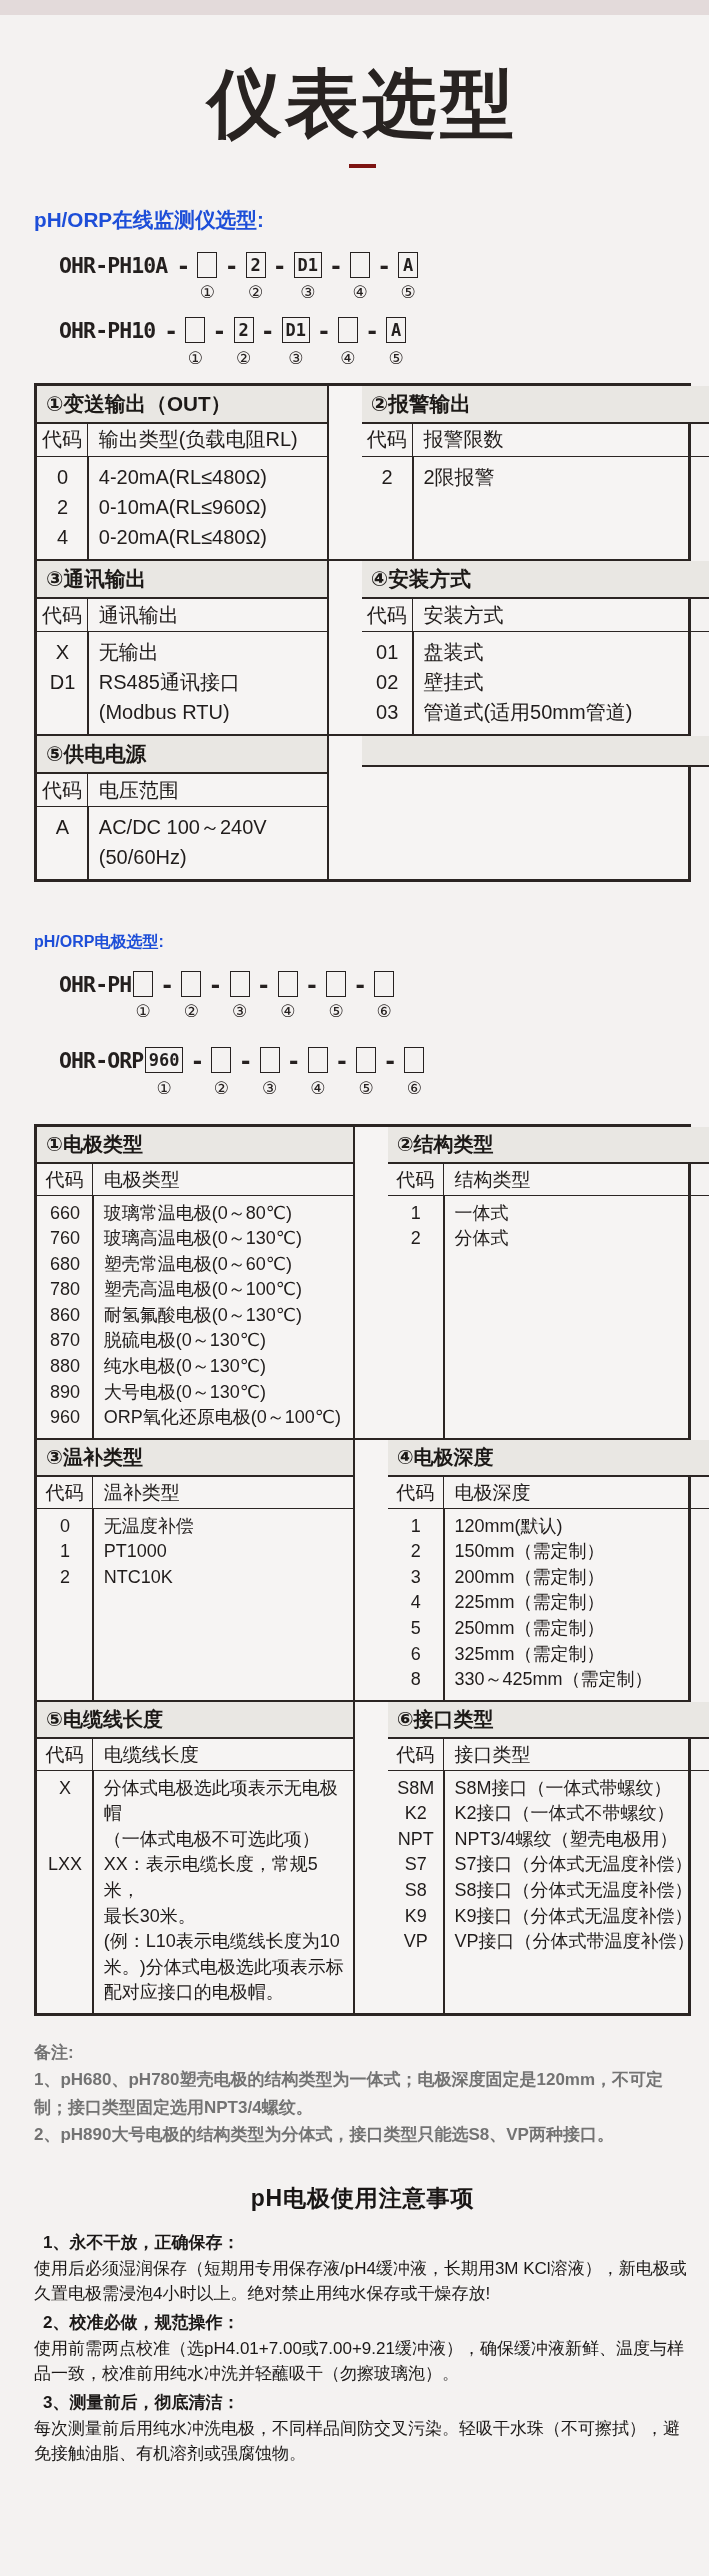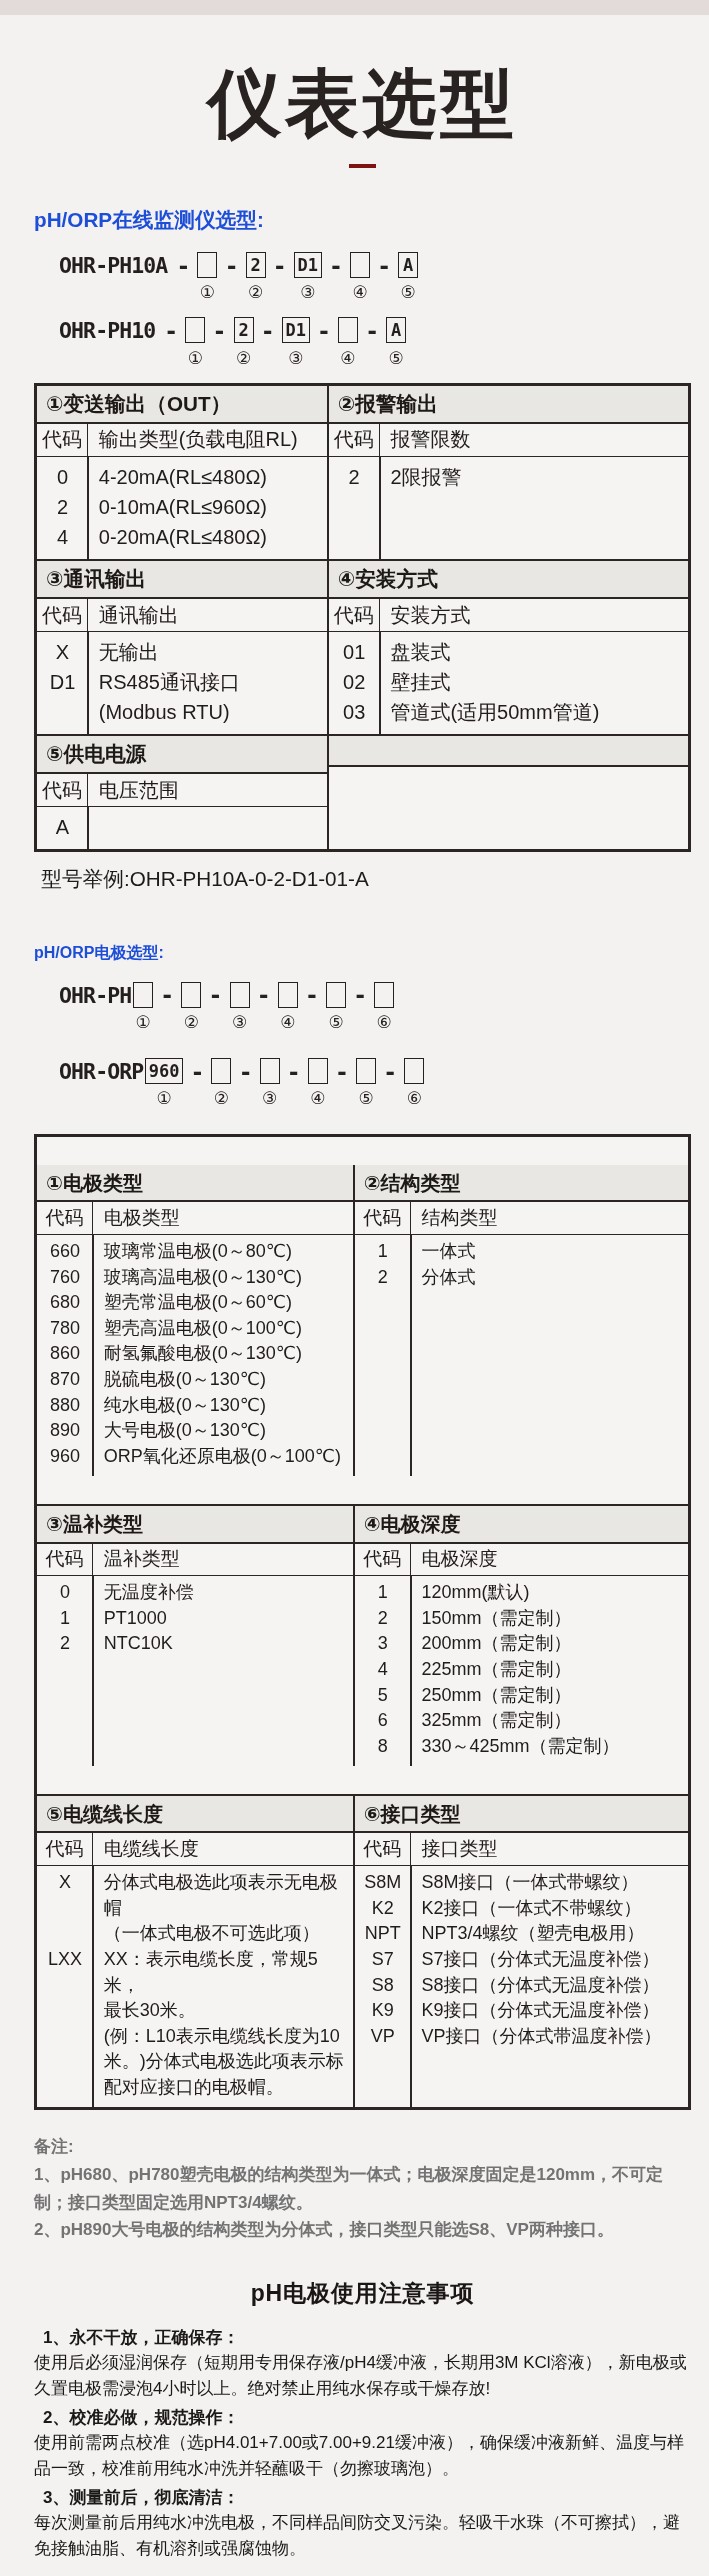--- a/index.html
+++ b/index.html
@@ -54,23 +54,23 @@
     background:transparent;
   }
   .circ{font-size:17px;line-height:1;color:#262120;}
 
   
   .seltable{
     border:3.6px solid #2b2523;
     margin:12.6px 0 0 0;
     background:#f6f4f3;
   }
-  .seltable .group{display:grid;}
+  .seltable .group{display:grid;gap:33px;}
   .seltable.monitor .group{grid-template-columns:44.8% 55.2%;}
-  .seltable.electrode .group{grid-template-columns:48.8% 51.2%;margin-top:28px;}
+  .seltable.electrode .group{grid-template-columns:48.8% 51.2%;}
   .group + .group{border-top:2.7px solid #2b2523;}
   .sub{display:flex;flex-direction:column;}
   .sub.left{border-right:2.7px solid #2b2523;}
   .band{
     background:#e9e7e3;
     border-bottom:2.7px solid #2b2523;
     font-weight:bold;color:#1c1917;
     padding:4.5px 9px 3.6px;
   }
   .seltable.monitor .band{font-size:20.7px;}
@@ -318,33 +318,34 @@
         <div class="hdr">
           <span class="ch">代码</span>
           <span class="dh">电压范围</span>
         </div>
         <div class="body">
           <div class="vline"></div>
           <div class="rows">
 
               <div class="trow">
                 <span class="tc">A</span>
+                <span class="td">AC/DC 100～240V
+(50/60Hz)</span>
               </div>
             </div>
         </div>
       </div>
       <div class="sub right">
         <div class="band blank"></div>
         <div class="body"></div>
       </div>
     </div>
 
   </div>
 
-  <div class="example">型号举例:OHR-PH10A-0-2-D1-01-A</div>
 
   <h2 class="sec-h electrode-h">pH/ORP电极选型:</h2>
 
   <div class="diagram elec">
     <span class="mlabel">OHR-PH</span>
     <div class="segs">
 
         <div class="seg">
 
           <span class="boxcol">

